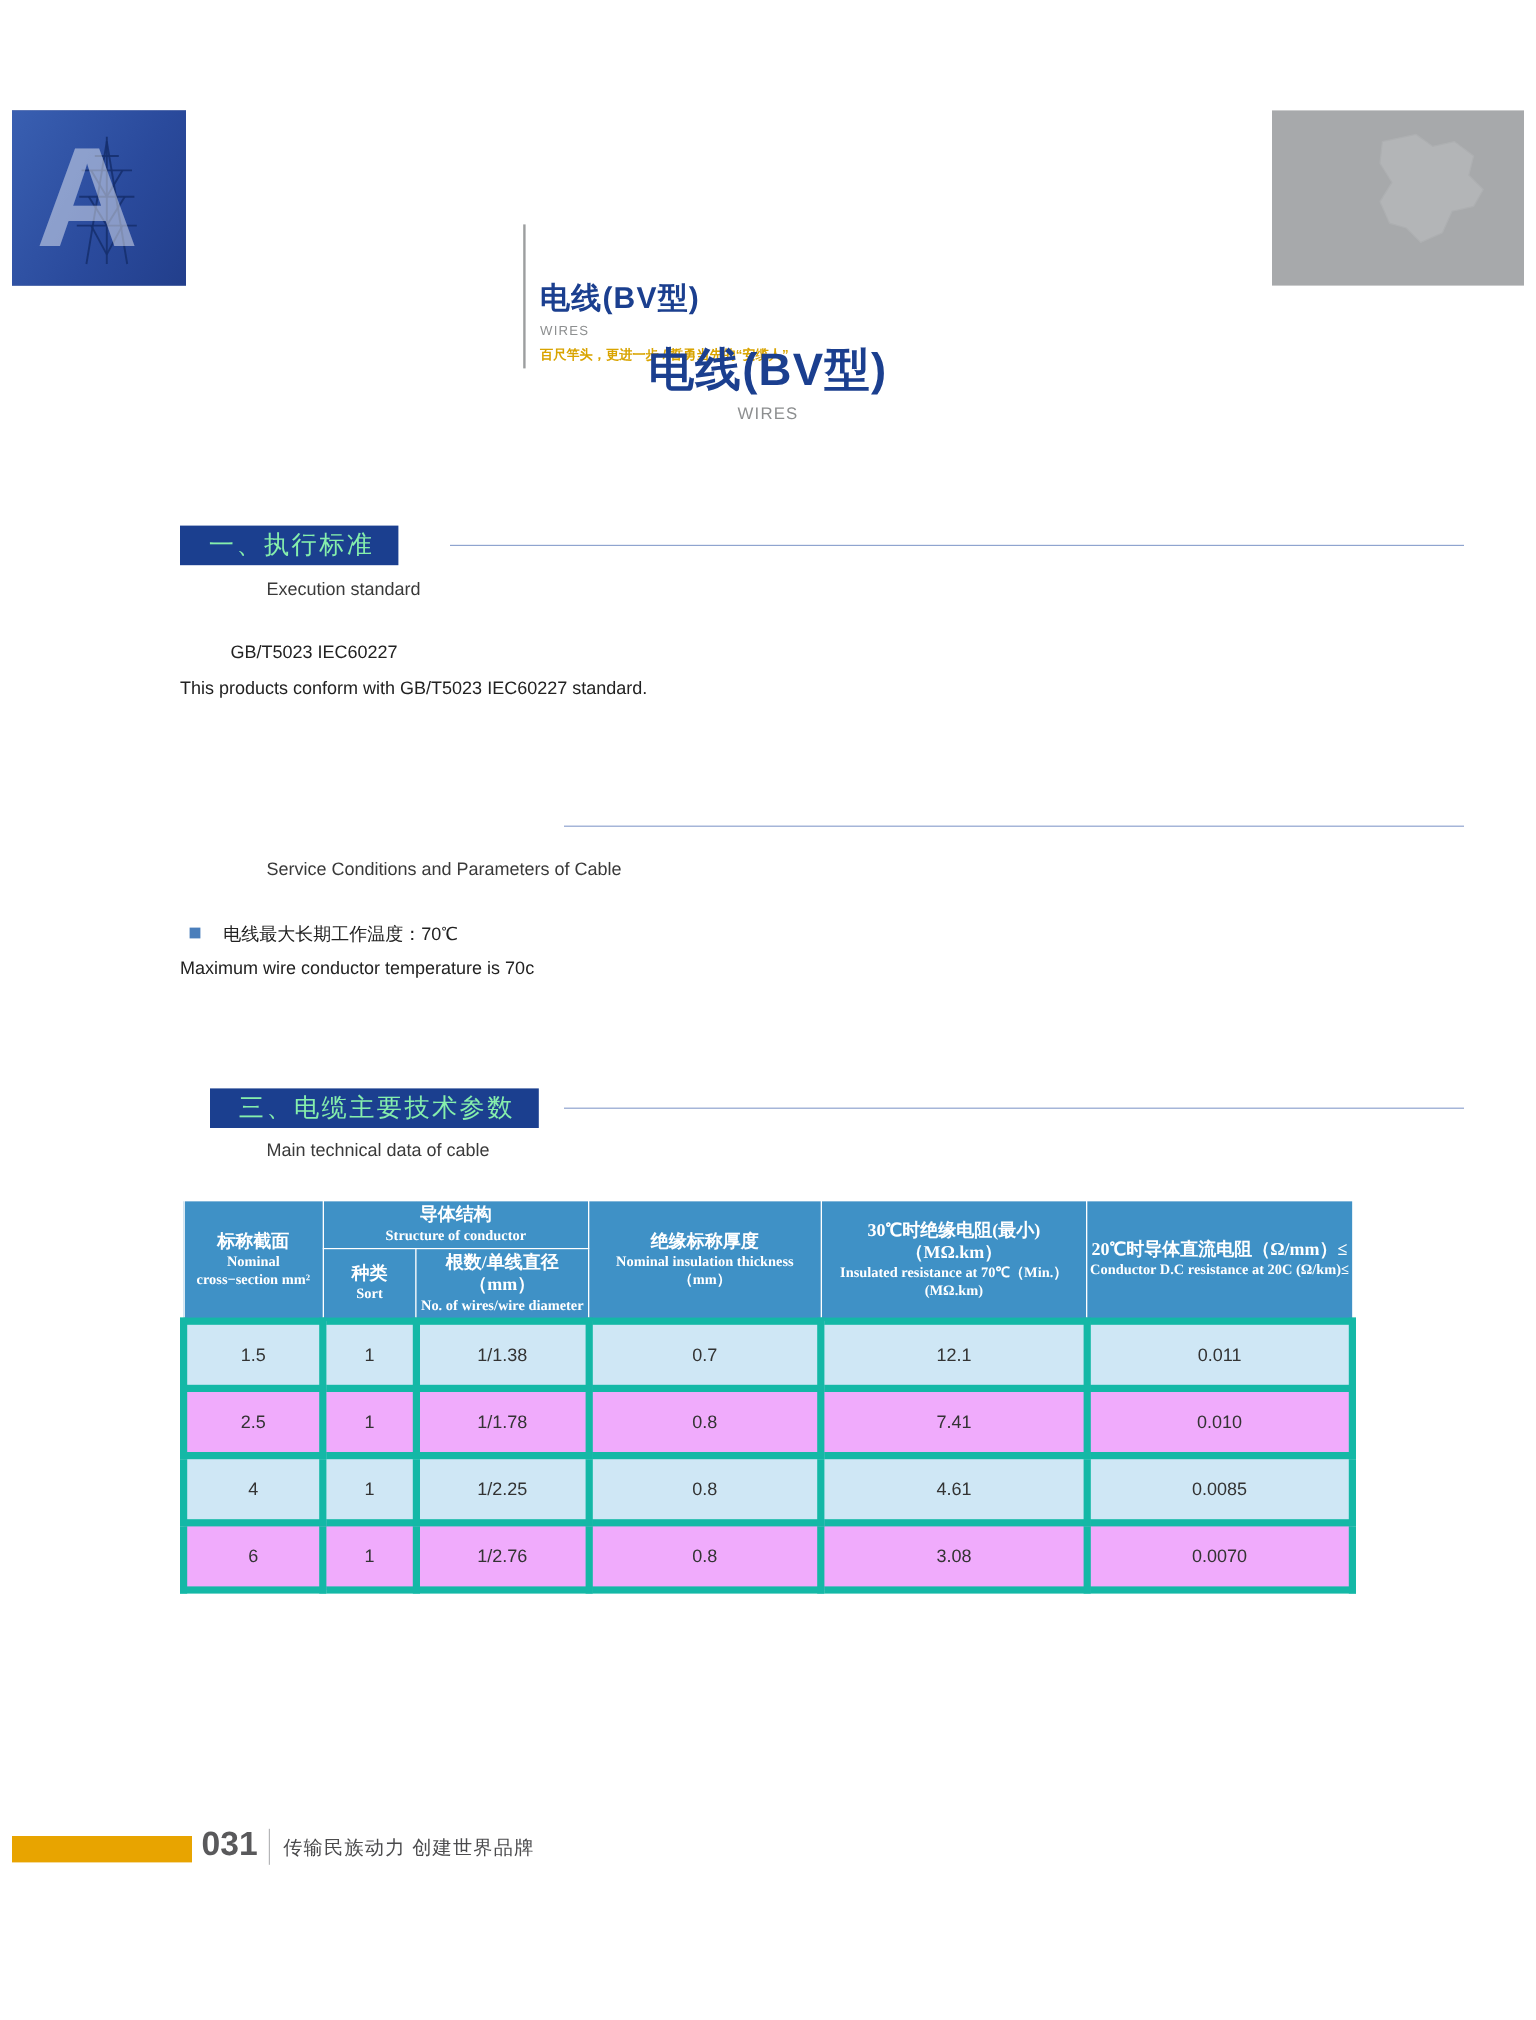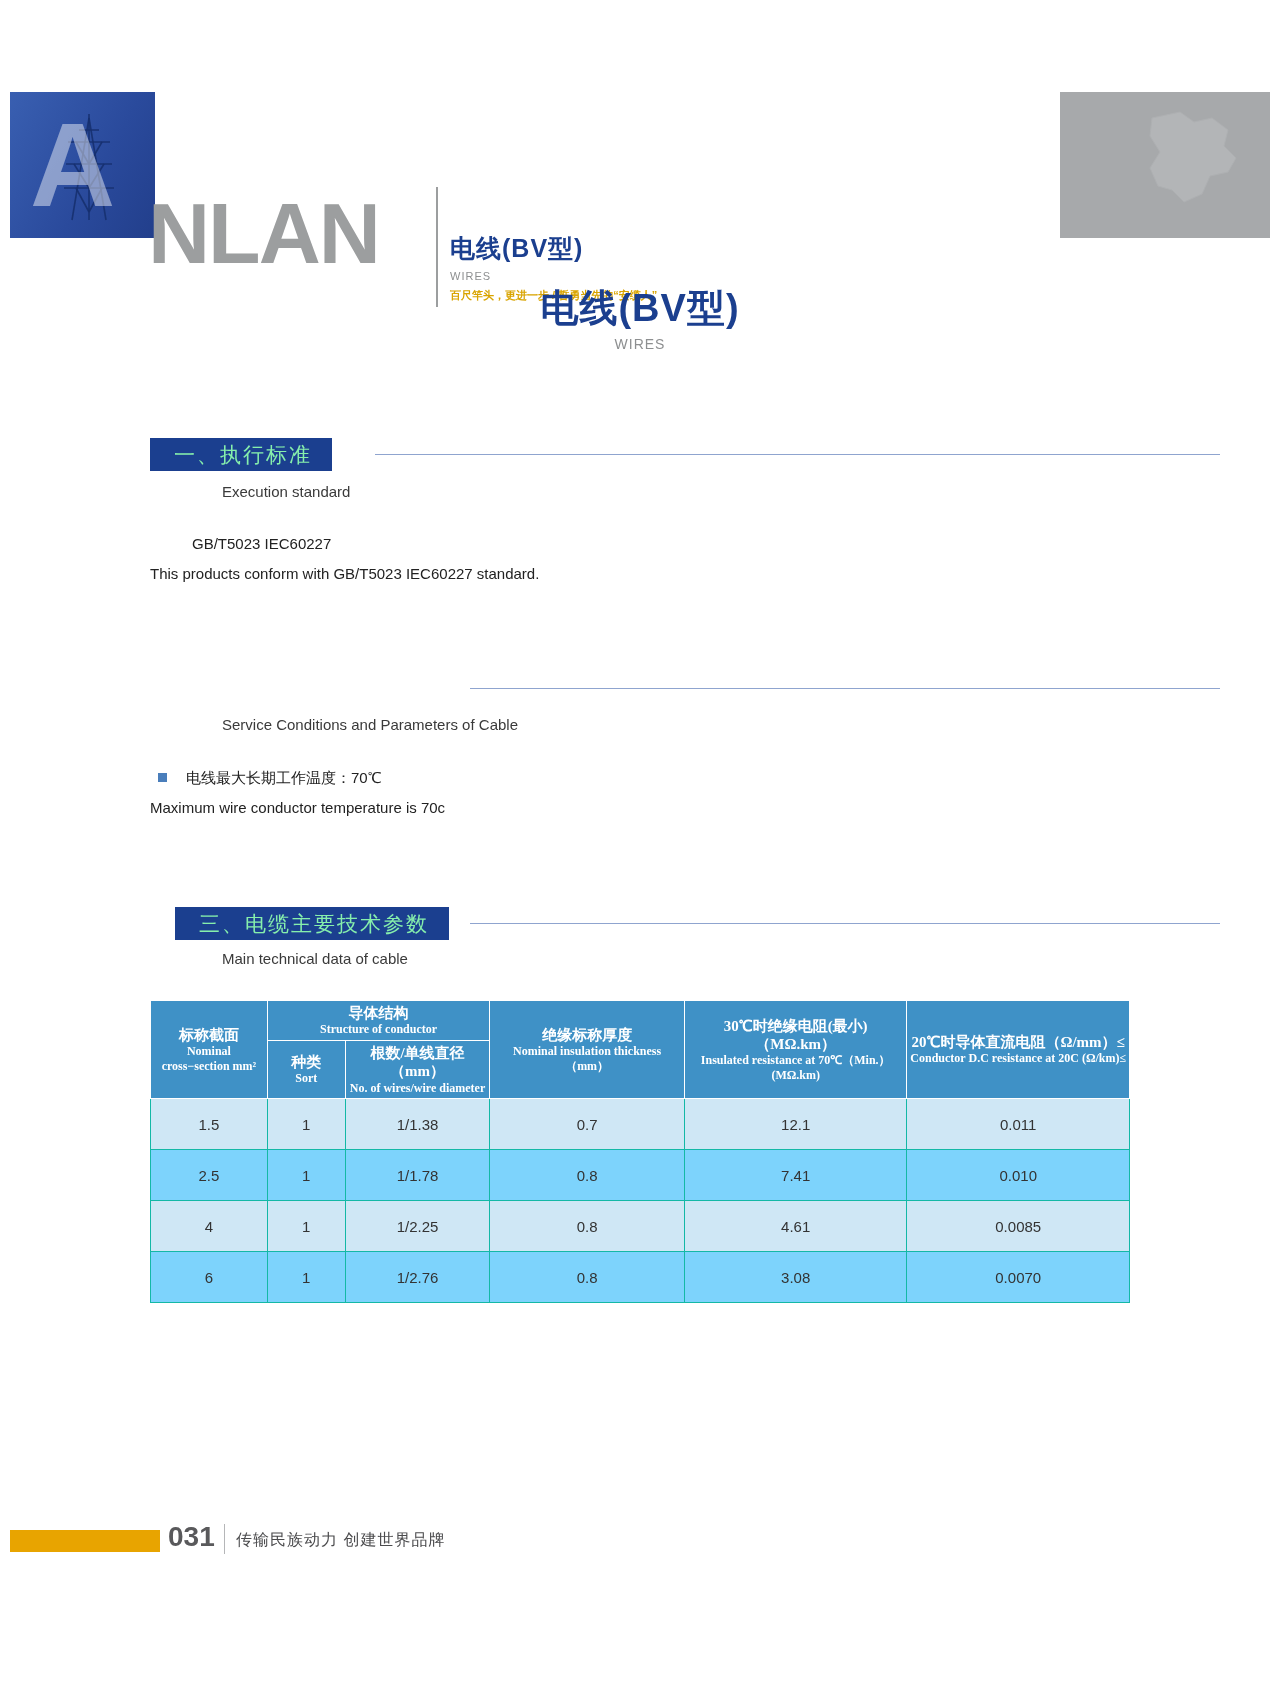--- a/index.html
+++ b/index.html
@@ -203,26 +203,26 @@
     border: 1px solid #ffffff;
     padding: 3px 2px;
     line-height: 1.22;
   }
   .tbl th .cn { font-size: 15px; display:block; }
   .tbl th .en { font-size: 12px; display:block; }
   .tbl td {
     text-align: center;
     font-size: 15px;
     color: #333333;
-    border: 1px solid #14b8a6;
+    border: 6px solid #14b8a6;
     height: 48px;
     font-family: "Liberation Sans", sans-serif;
   }
   .tbl tr.odd td { background: #cfe7f5; }
-  .tbl tr.even td { background: #7dd3fc; }
+  .tbl tr.even td { background: #f0abfc; }
 
   
   .footer-bar {
     position: absolute;
     left: 10px;
     top: 1530px;
     width: 150px;
     height: 22px;
     background: #e8a400;
   }
@@ -274,21 +274,20 @@
           <path d="M42 52 L27 76"></path>
           <path d="M14 76 L27 100"></path>
           <path d="M40 76 L27 100"></path>
           <path d="M17 18 L37 18"></path>
         </g>
       </g>
     </svg>
     <div class="logo-A">A</div>
   </div>
 
-  <div class="logo-text">NLAN</div>
   <div class="header-divider"></div>
   <div class="header-title-cn">电线(BV型)</div>
   <div class="header-title-en">WIRES</div>
   <div class="header-slogan">百尺竿头，更进一步 / 誓勇当先的“安缆人”</div>
 
   <div class="header-gray-box">
     <svg class="map" viewBox="0 0 120 130">
       <path d="M20 20 L48 14 L62 24 L80 20 L96 32 L92 48 L104 60 L96 74 L78 78 L70 96 L52 104 L40 92 L26 88 L18 70 L28 54 L18 38 Z" fill="#c3c5c7" stroke="#b6b8ba" stroke-width="1"></path>
     </svg>
   </div>

